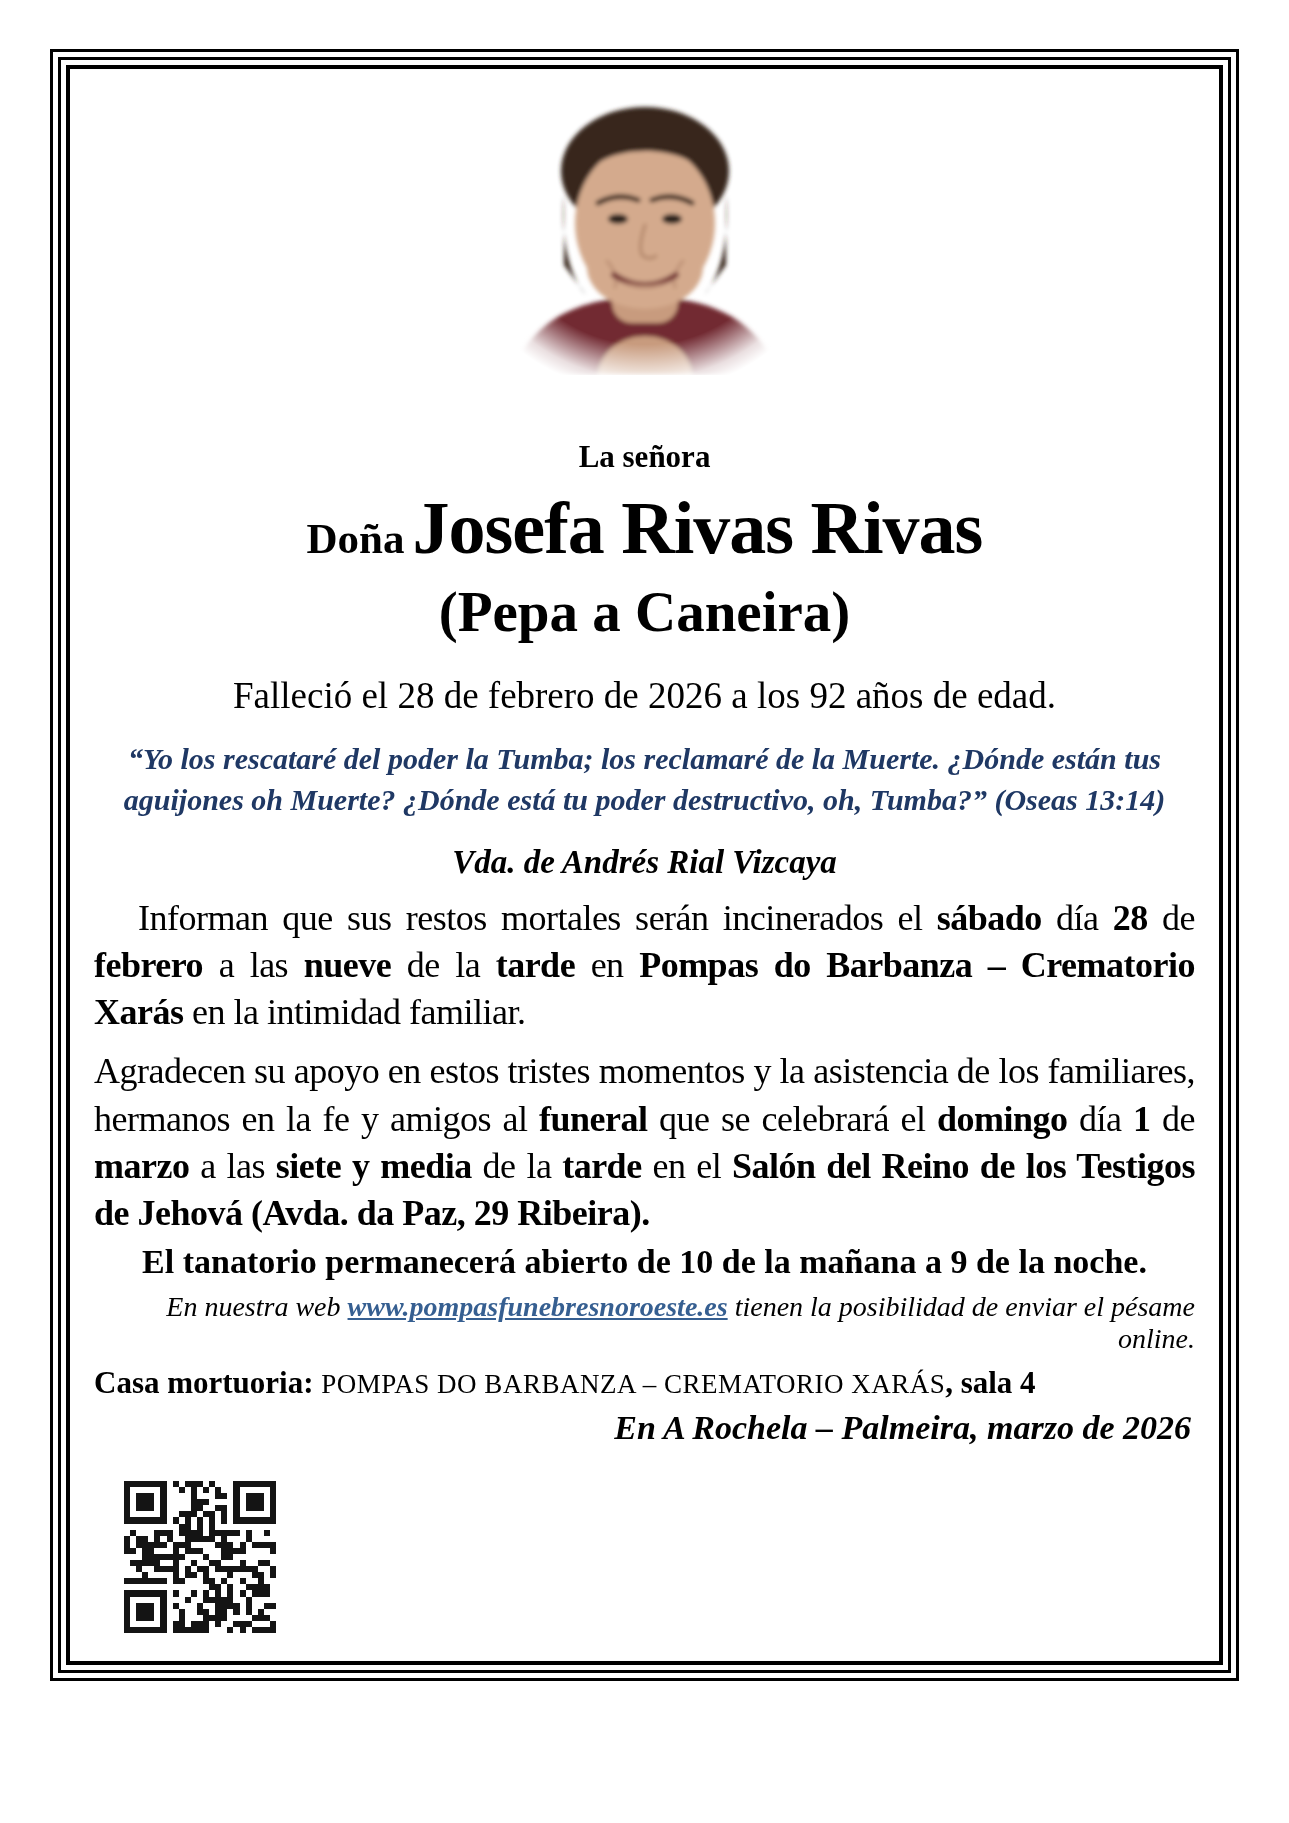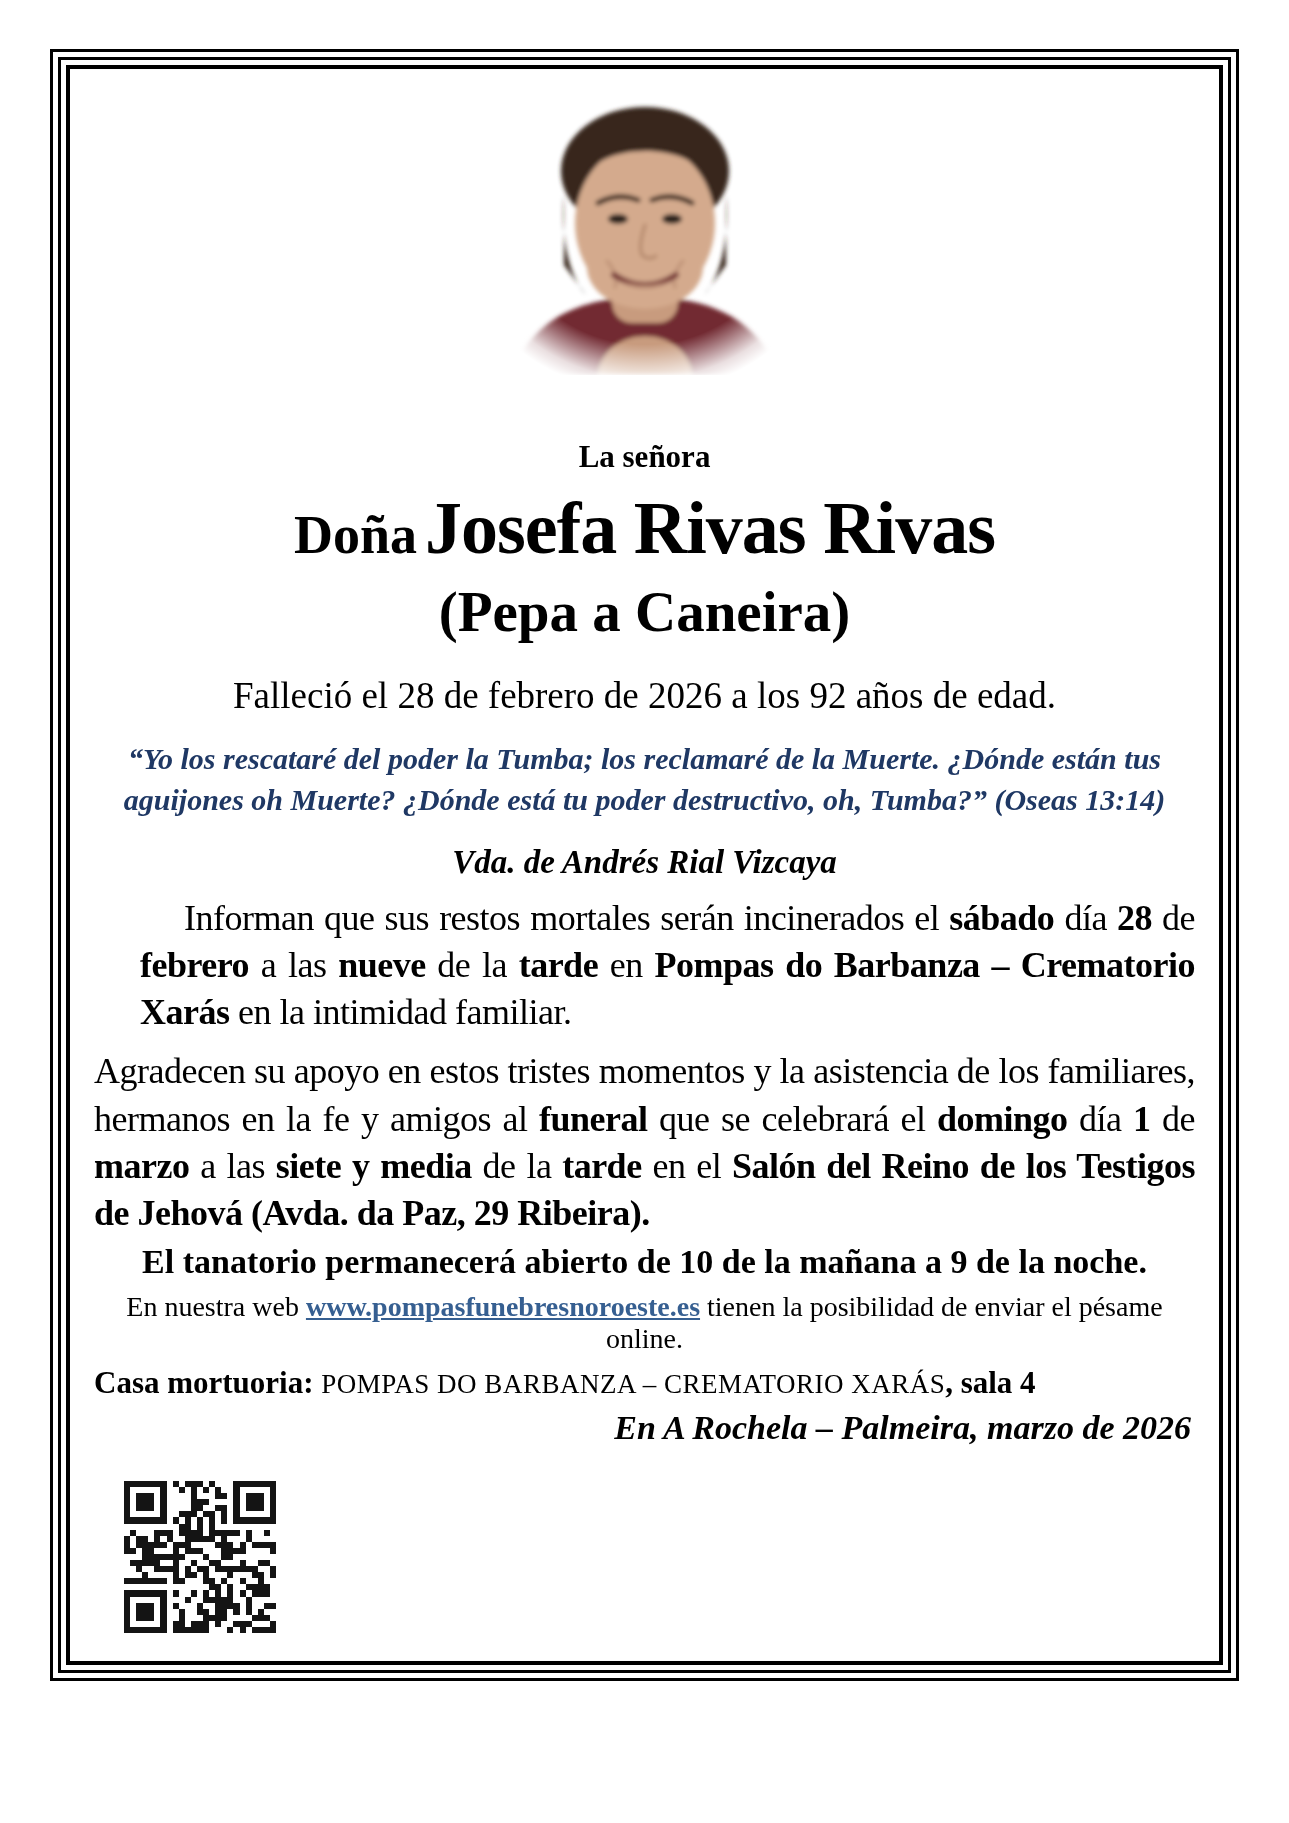--- a/index.html
+++ b/index.html
@@ -7,34 +7,34 @@
         font-family:"Liberation Serif", serif;color:#000;overflow:hidden;}
   
   .f1{position:absolute;top:49px;left:50px;right:50px;bottom:50px;border:3px solid #000;}
   .f2{position:absolute;inset:5px;border:3px solid #000;}
   .f3{position:absolute;inset:5px;border:4px solid #000;overflow:hidden;}
   .content{position:absolute;inset:0;padding:0 24px;}
 
   .photo{width:330px;height:300px;margin:6px auto 0;}
   .senora{margin-top:64px;text-align:center;font-size:31px;font-weight:bold;}
   .name-line{margin:16px 0 0;text-align:center;font-weight:bold;line-height:1;}
-  .dona{font-size:54px;}
+  .dona{font-size:43px;}
   .bigname{font-size:74px;letter-spacing:-1px;}
   .nickname{margin-top:14px;text-align:center;font-size:57px;font-weight:bold;}
   .death{margin-top:30px;text-align:center;font-size:37px;}
   .quote{margin-top:22px;text-align:center;font-size:30px;font-weight:bold;font-style:italic;
          color:#1f3864;line-height:1.35;}
   .widow{margin-top:24px;text-align:center;font-size:33px;font-weight:bold;font-style:italic;}
   .family{margin:4px 0 0;font-size:34px;font-weight:bold;font-style:italic;
           text-align:justify;line-height:1.38;text-indent:14px;word-spacing:6px;}
   .body-p{margin:12px 0 0;font-size:36px;text-align:justify;line-height:1.31;letter-spacing:-0.5px;}
-  .body-p.first{text-indent:44px;margin-top:14px;margin-left:46px;}
+  .body-p.first{text-indent:44px;margin-top:14px;}
   .body-p b{letter-spacing:-0.5px;}
   .tanatorio{margin:6px 0 0;font-size:34px;font-weight:bold;text-align:center;}
-  .webline{margin:10px 0 8px;font-size:28px;text-align:center;}
+  .webline{margin:10px 0 8px;font-size:28px;text-align:right;font-style:italic;}
   .weblink{color:#365f91;font-weight:bold;text-decoration:underline;cursor:pointer;}
   .casa{margin:10px 0 0;font-size:31px;font-weight:bold;}
   .casa-caps{font-weight:normal;font-size:27px;letter-spacing:0.5px;}
   .place-date{margin:8px 4px 0 0;font-size:34px;font-weight:bold;font-style:italic;text-align:right;}
 
   .footer-row{position:relative;height:180px;margin-top:34px;}
   .qr{position:absolute;left:30px;top:0;width:152px;height:152px;}
   .brand{position:absolute;left:0;right:0;top:0;text-align:center;color:#1f3864;}
   .laurel{display:inline-block;width:92px;height:62px;}
   .phone-line{font-size:30px;font-weight:bold;color:#1f3864;margin-top:0px;}

